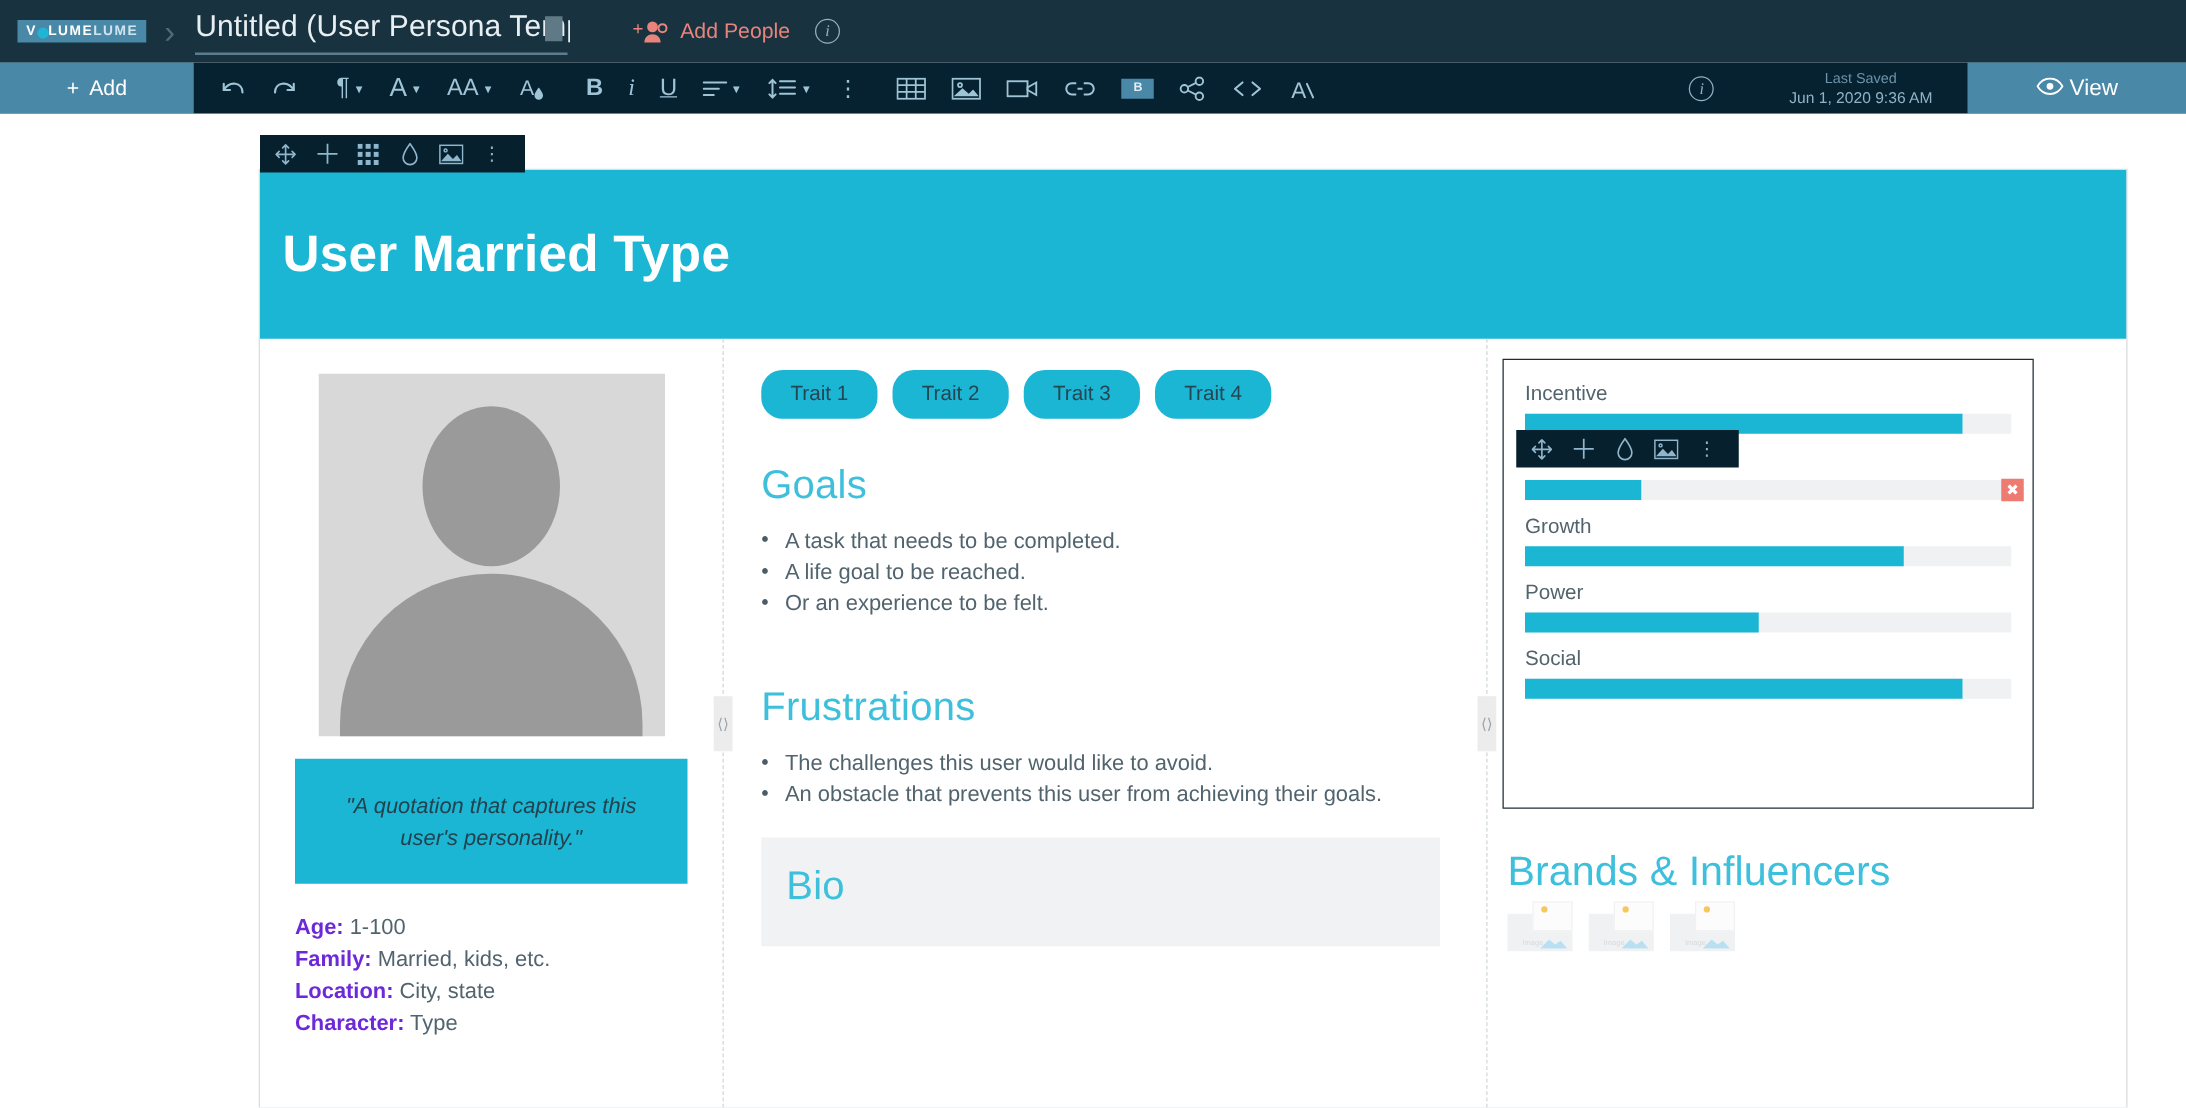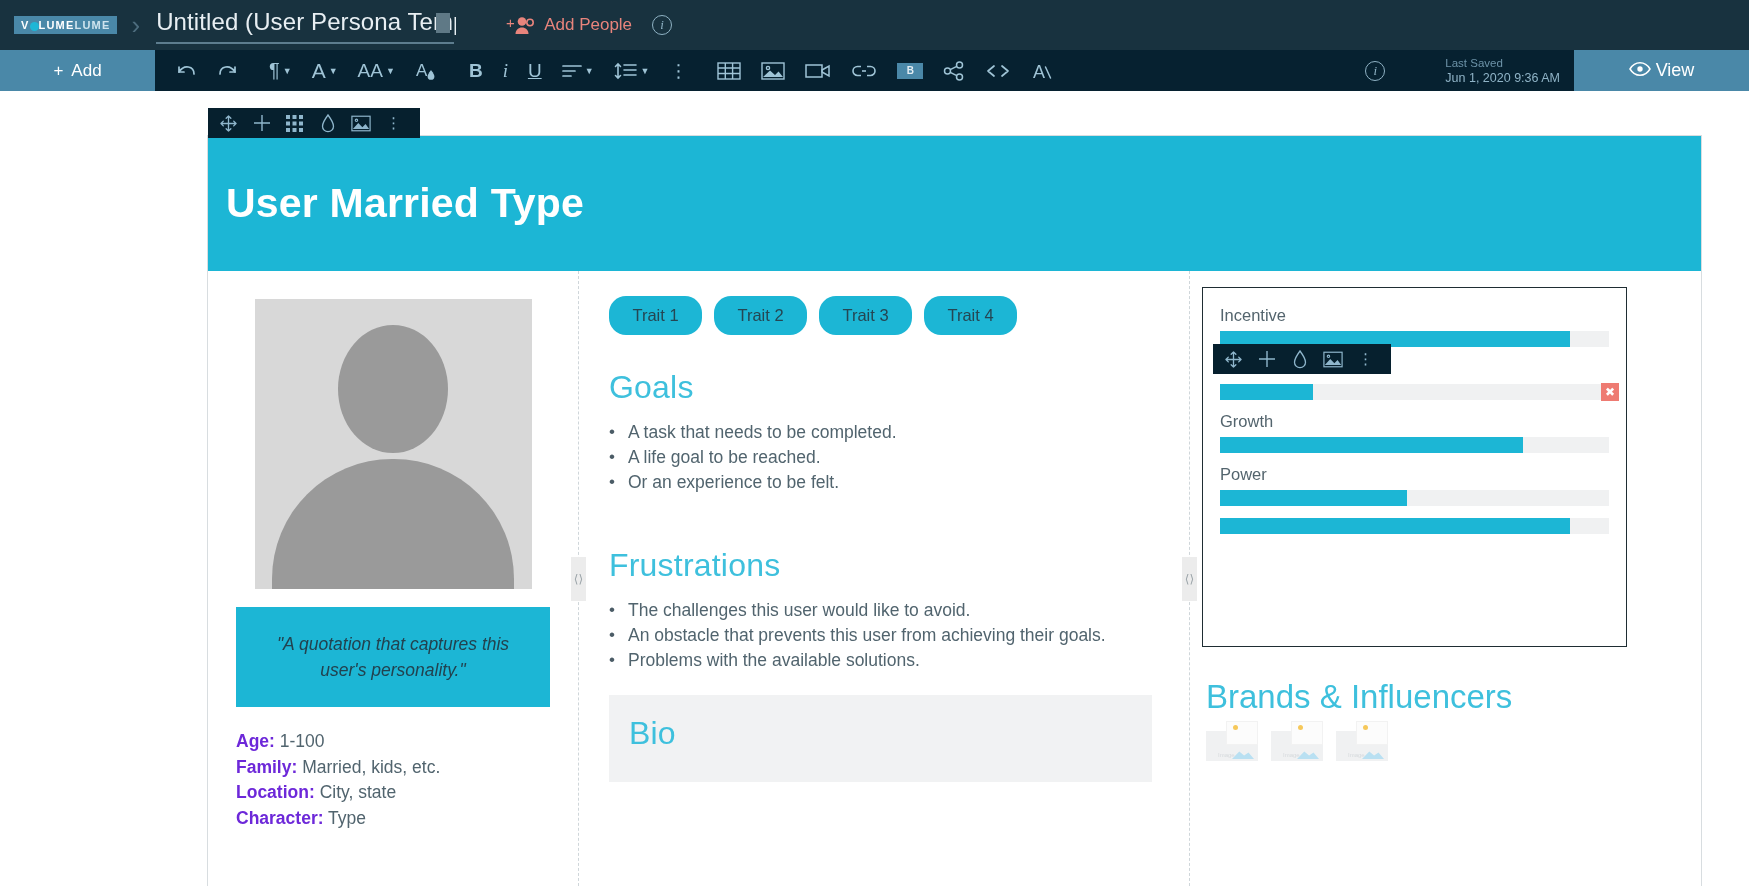--- a/index.html
+++ b/index.html
@@ -76,22 +76,22 @@
   .tbi .car { font-size: 9px; margin-left: 3px; color:#9fc4d6; }
   .tbi.sep-l { margin-left: 10px; }
   .tbi .bbox {
     background: #4a88a8; color: #e3edf3; font-size: 10px; width: 26px; height: 16px;
     display: flex; align-items: center; justify-content: center; font-weight: bold;
   }
   .tb-right {
     margin-left: auto; display: flex; align-items: center; height: 41px;
   }
   .saved-box {
-    text-align: left; color: #6d93a8; font-size: 11.5px; line-height: 15px;
-    margin-right: 0px; padding-right: 14px;
+    text-align: center; color: #6d93a8; font-size: 11.5px; line-height: 15px;
+    margin-right: 0px; padding-right: 28px;
   }
   .saved-box .s2 { color: #8fb3c6; font-size: 12.5px; }
   .view-btn {
     width: 175px; height: 41px; background: #4a88a8; color: #ffffff;
     display: flex; align-items: center; justify-content: center; gap: 5px;
     font-size: 18px; cursor: pointer;
   }
 
   
   .left-rail {
@@ -532,21 +532,20 @@
             <li>A life goal to be reached.</li>
             <li>Or an experience to be felt.</li>
           </ul>
 
           <div class="gap-lg"></div>
 
           <div class="sec-h">Frustrations</div>
           <ul class="sec-list">
             <li>The challenges this user would like to avoid.</li>
             <li>An obstacle that prevents this user from achieving their goals.</li>
-            <li>Problems with the available solutions.</li>
           </ul>
 
           <div class="bio-box">
             <div class="sec-h">Bio</div>
           </div>
         </div>
 
         <div class="col-divider">
           <div class="handle">⟨⟩</div>
         </div>
@@ -568,20 +567,21 @@
             <div class="bar-label">Growth</div>
             <div class="bar-track">
               <div class="bar-fill" style="width:78%"></div>
             </div>
 
             <div class="bar-label">Power</div>
             <div class="bar-track">
               <div class="bar-fill" style="width:48%"></div>
             </div>
 
+            <div class="bar-label">Social</div>
             <div class="bar-track">
               <div class="bar-fill" style="width:90%"></div>
             </div>
           </div>
 
           <div class="brands-h" style="position:absolute; top:385px; left:0;">Brands &amp; Influencers</div>
 
           <div class="brand-row" style="position:absolute; top:450px; left:0;">
             <div class="brand-ph">
               <div class="bk"></div>

